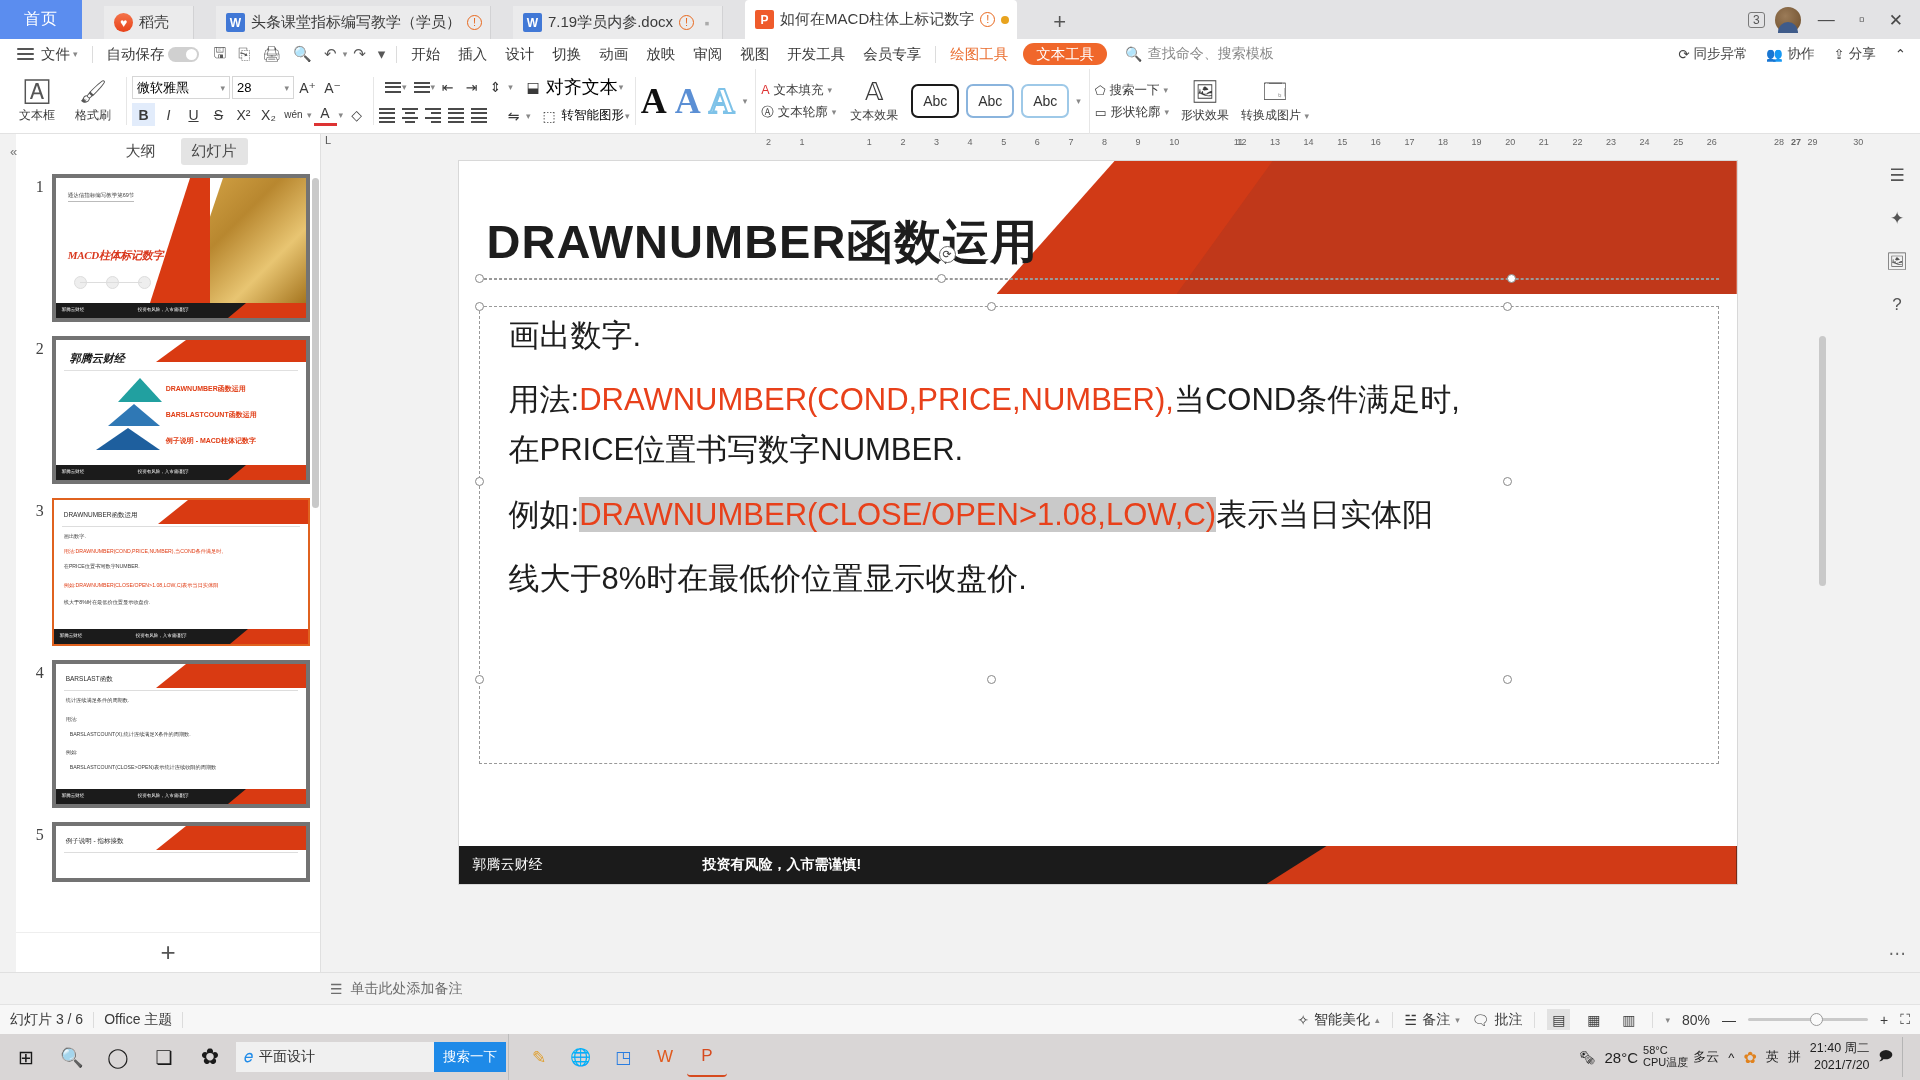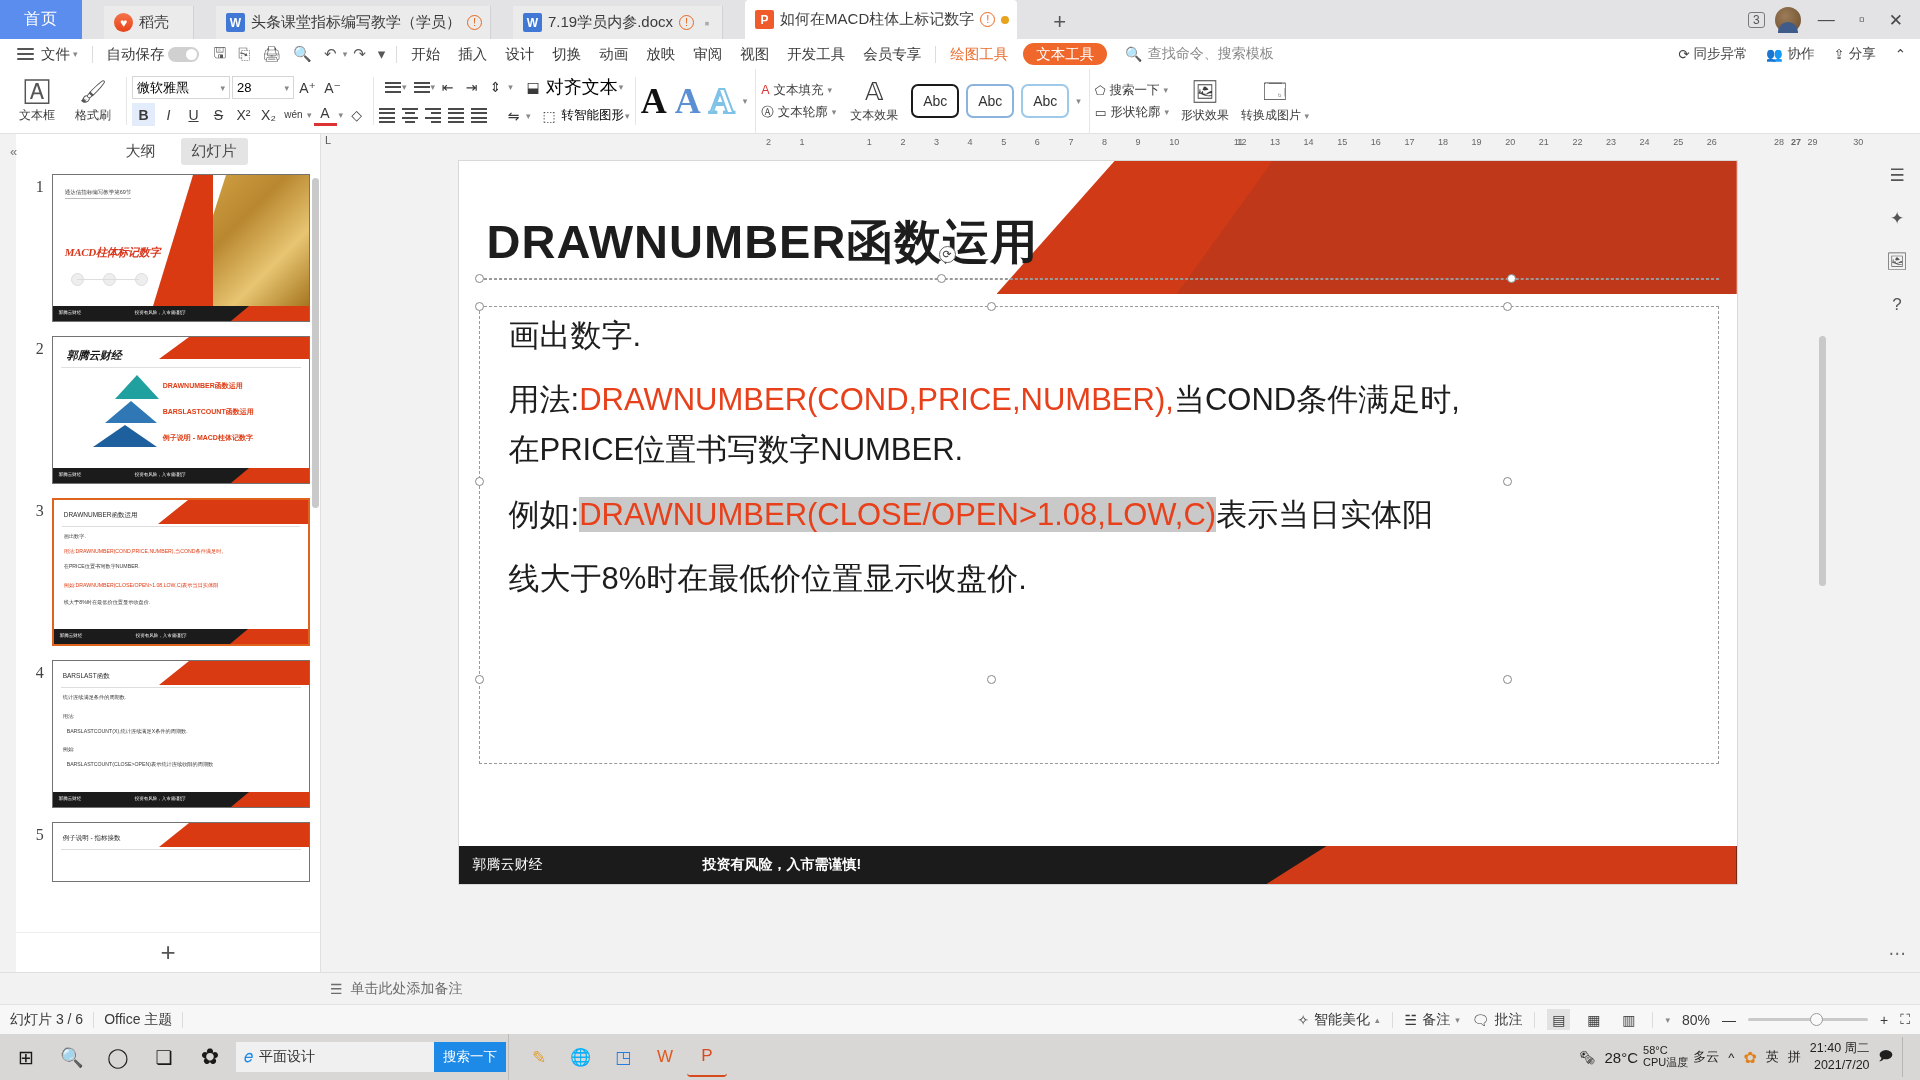--- a/index.html
+++ b/index.html
@@ -120,21 +120,21 @@
   
   .slidepanel { width: 305px; background: #fff; display: flex; flex-direction: column;
       border-right: 1px solid #e0e0e0; }
   .sp-tabs { height: 34px; display: flex; align-items: center; justify-content: center; gap: 14px;
       font-size: 15px; color: #4a4a4a; padding-left: 26px;}
   .sp-tab { padding: 4px 11px; border-radius: 3px; }
   .sp-tab.active { background: #e4e4e4; }
   .sp-list { flex: 1; overflow: hidden; padding: 6px 0 0 0; position: relative; }
   .thumbrow { display: flex; align-items: flex-start; gap: 8px; padding: 0 10px 14px 6px; }
   .thumbnum { width: 22px; text-align: right; font-size: 16px; color: #444; padding-top: 4px; font-family:"Liberation Serif",serif;}
-  .thumb { width: 262px; height: 148px; background: #fff; border: 1px solid #737373; position: relative;
+  .thumb { width: 262px; height: 148px; background: #fff; border: 4px solid #737373; position: relative;
       overflow: hidden; }
   .thumb.sel { border: 2px solid #e0621f; }
   .sp-thumbbar { position: absolute; right: 1px; top: 10px; width: 7px; height: 330px; background: #c9c9c9; border-radius: 4px;}
   .addslide { height: 40px; display: flex; align-items: center; justify-content: center;
       font-size: 26px; color: #555; border-top: 1px solid #eee;}
 
   
   .ms { position: absolute; inset: 0; font-size: 6px; }
   .ms-bar { position: absolute; left: 0; right: 0; bottom: 0; height: 15px; background: #1b1b1b; }
   .ms-bar .l { position: absolute; left: 6px; top: 4px; color: #fff; font-size: 4.5px; }

